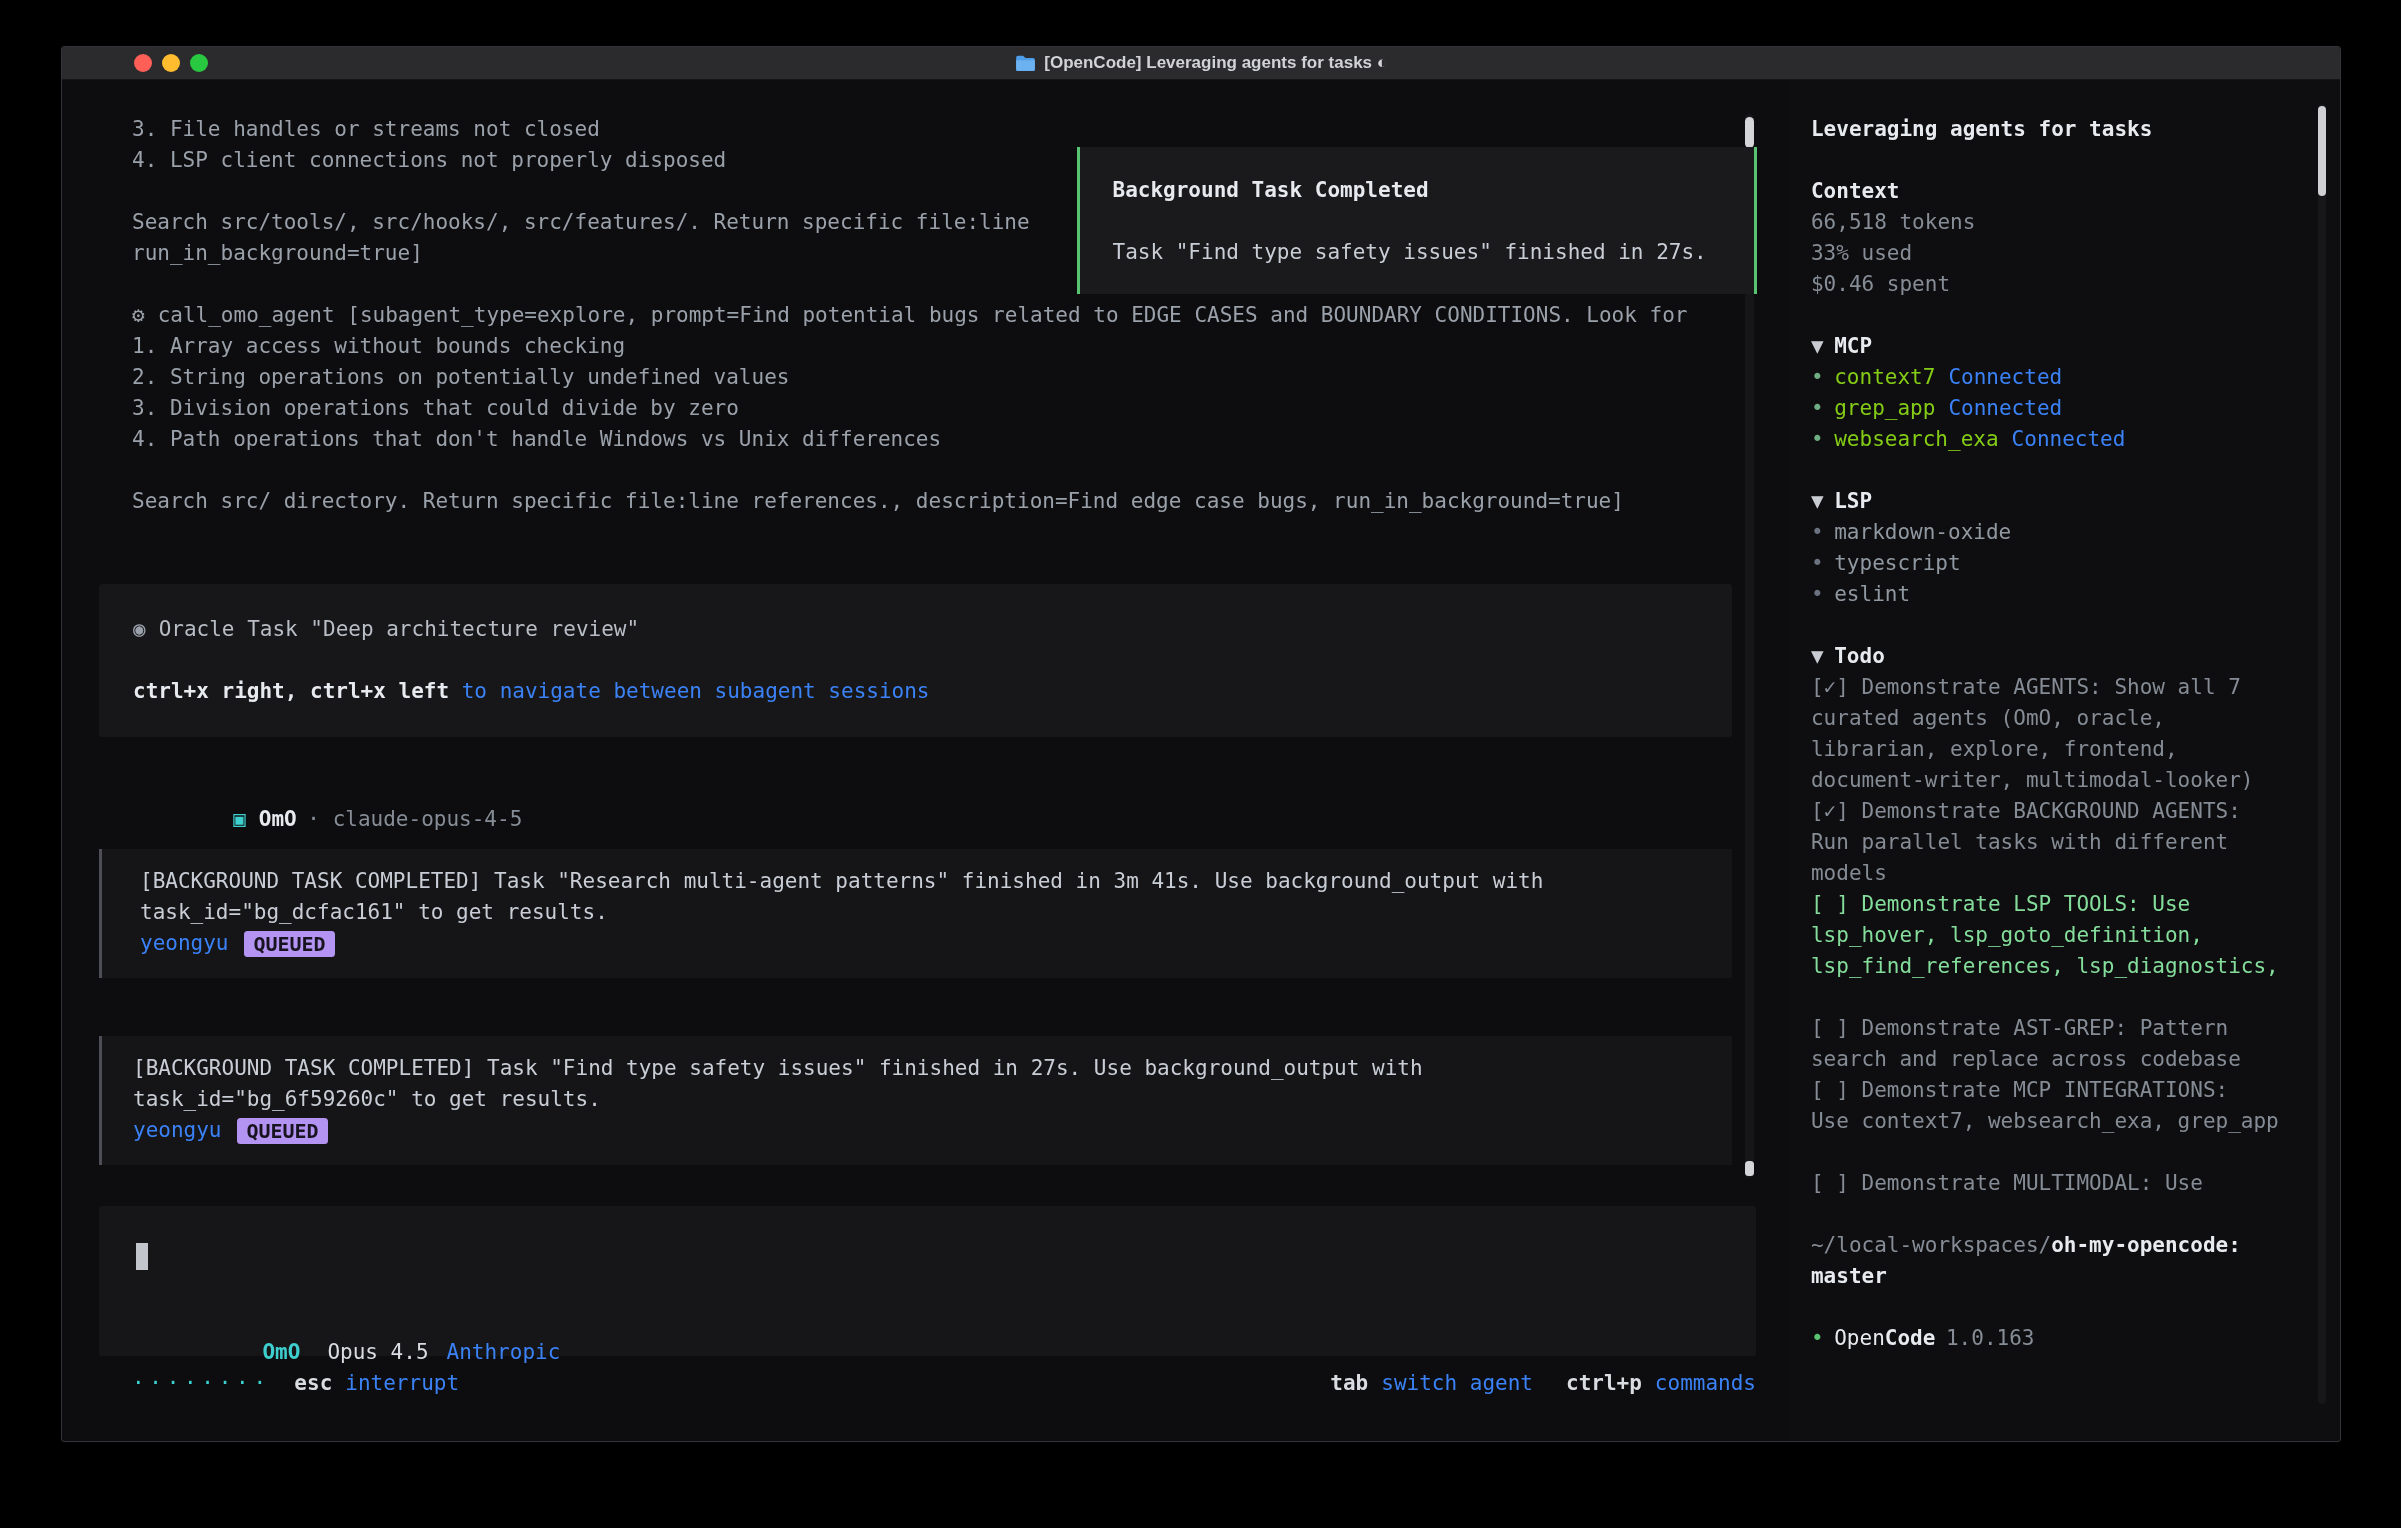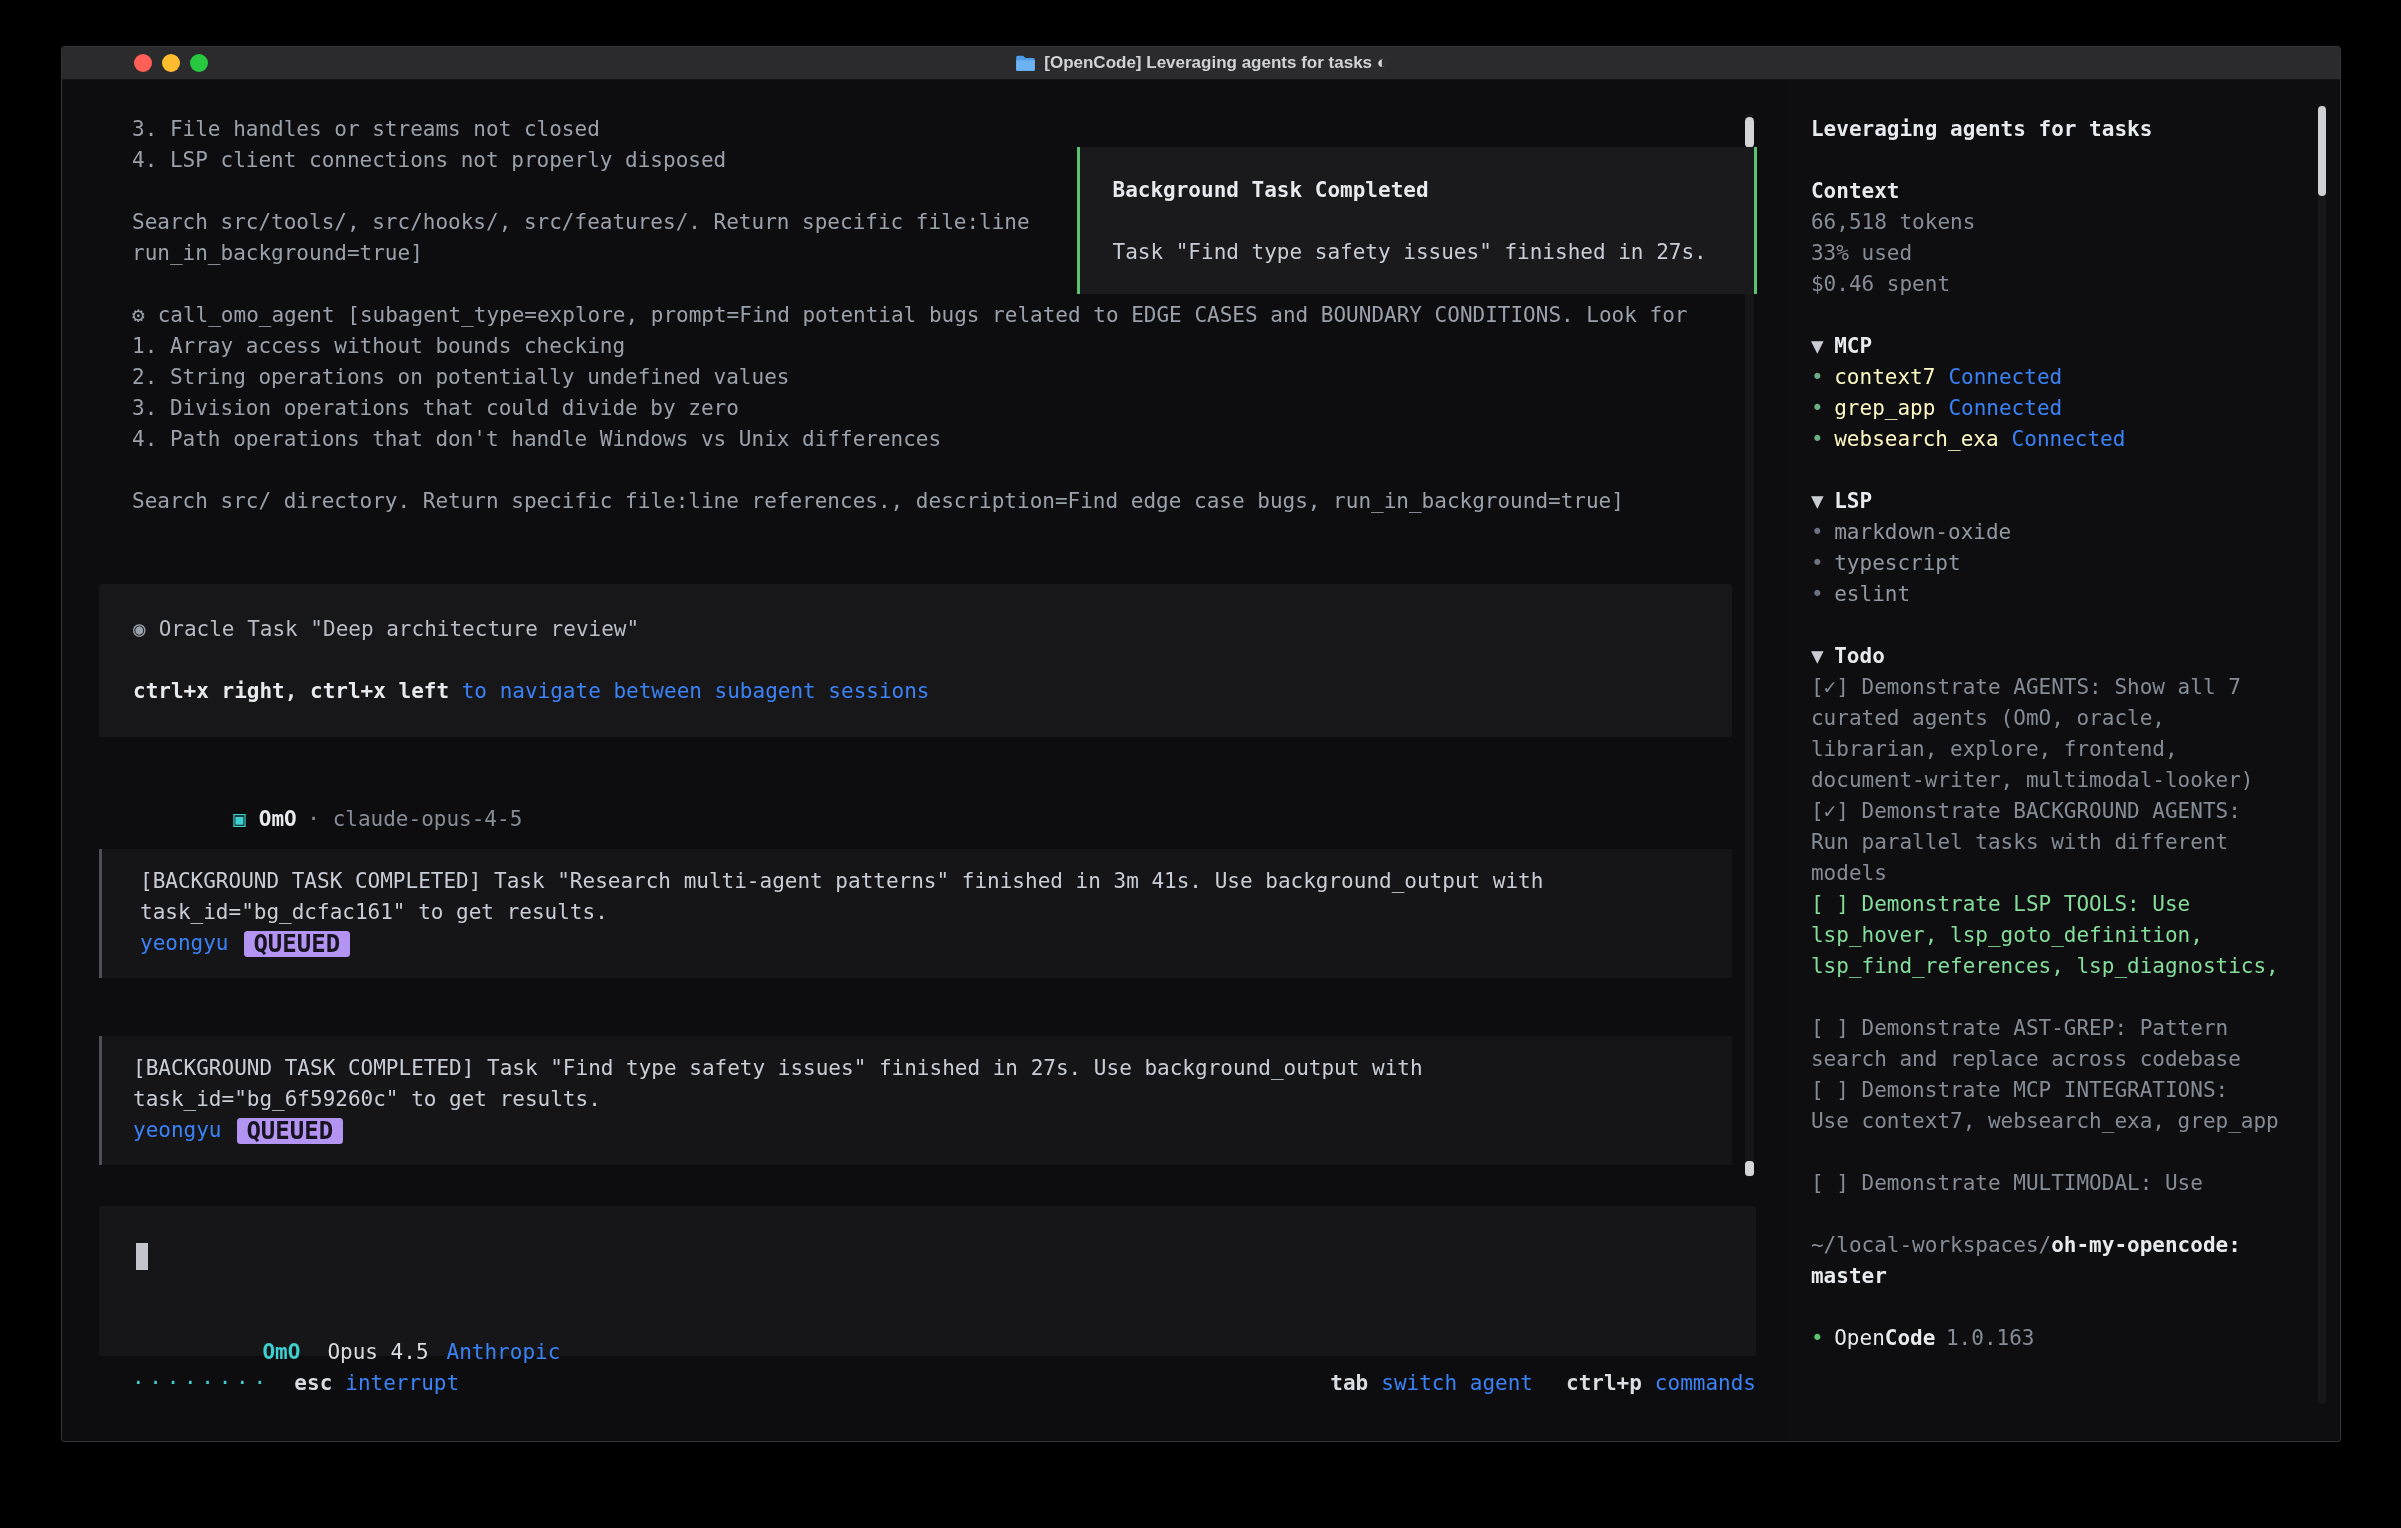--- a/index.html
+++ b/index.html
@@ -40,21 +40,21 @@
   .oicon{color:#9aa1aa;margin-right:13px;}
   .oracle-title{color:#b9bec6;}
 
   .agent{position:absolute;left:70px;top:693px;}
   .agent-name{margin-left:13px;}
   .agent-model{margin-left:10.6px;}
 
   .card{position:absolute;left:37px;width:1633px;height:129px;background:#151518;
         border-left:3px solid #4e4e56;padding:16.5px 0 0 31px;box-sizing:border-box;}
   .card1{top:769px;padding-left:38px;} .card2{top:956px;}
-  .badge{display:inline-block;background:#b494f2;color:#17131f;font-weight:bold;font-size:24px;
+  .badge{display:inline-block;background:#b494f2;color:#17131f;font-weight:bold;font-size:20px;
          height:26px;line-height:26px;padding:0 9.5px;border-radius:3.5px;margin-left:15.4px;vertical-align:middle;}
 
   .inputbox{position:absolute;left:37px;top:1126px;width:1657px;height:150px;background:#161619;border-radius:2.4px;}
   .cursor{position:absolute;left:37px;top:37px;width:11.8px;height:27px;background:#c2c5cb;}
   .input-footer{position:absolute;left:37px;top:100px;}
   .input-footer .model{color:#d9dce1;margin-left:27px;}
   .input-footer .provider{margin-left:18px;}
 
   .statusbar{position:absolute;left:70px;top:1288px;width:1624px;display:flex;align-items:center;}
   .spinner{letter-spacing:4.7px;font-size:21px;}
@@ -67,21 +67,21 @@
   .msb-track{position:absolute;right:34px;top:34px;width:9.5px;height:1064px;background:#161619;border-radius:4.7px;}
   .msb-thumb1{position:absolute;right:34px;top:37px;width:9.5px;height:31px;background:#d4d5d8;border-radius:4.7px;}
   .msb-thumb2{position:absolute;right:34px;top:1081px;width:9.5px;height:15.4px;background:#d4d5d8;border-radius:3.5px;}
 
   .ssb-track{position:absolute;right:14px;top:23.6px;width:8.3px;height:1300px;background:#17171a;border-radius:4.1px;}
   .ssb-thumb{position:absolute;right:14px;top:26px;width:8.3px;height:90px;background:#cfd0d3;border-radius:4.1px;}
 
   .tri{margin-right:10.6px;color:#c9cdd3;}
   .mcp-bullet{color:#6fae82;margin-right:10.6px;}
   .lsp-bullet{color:#6b7280;margin-right:10.6px;}
-  .mcp-name{color:#fef9c3;margin-right:13px;}
+  .mcp-name{color:#84cc16;margin-right:13px;}
   .lsp-name{color:#9098a1;}
   .todo{color:#858c95;}
   .footer-bullet{color:#58c472;margin-right:10.6px;}
   .version{color:#868d96;margin-left:10.6px;}
 </style>
 </head>
 <body>
 
 <div class="window">
 

